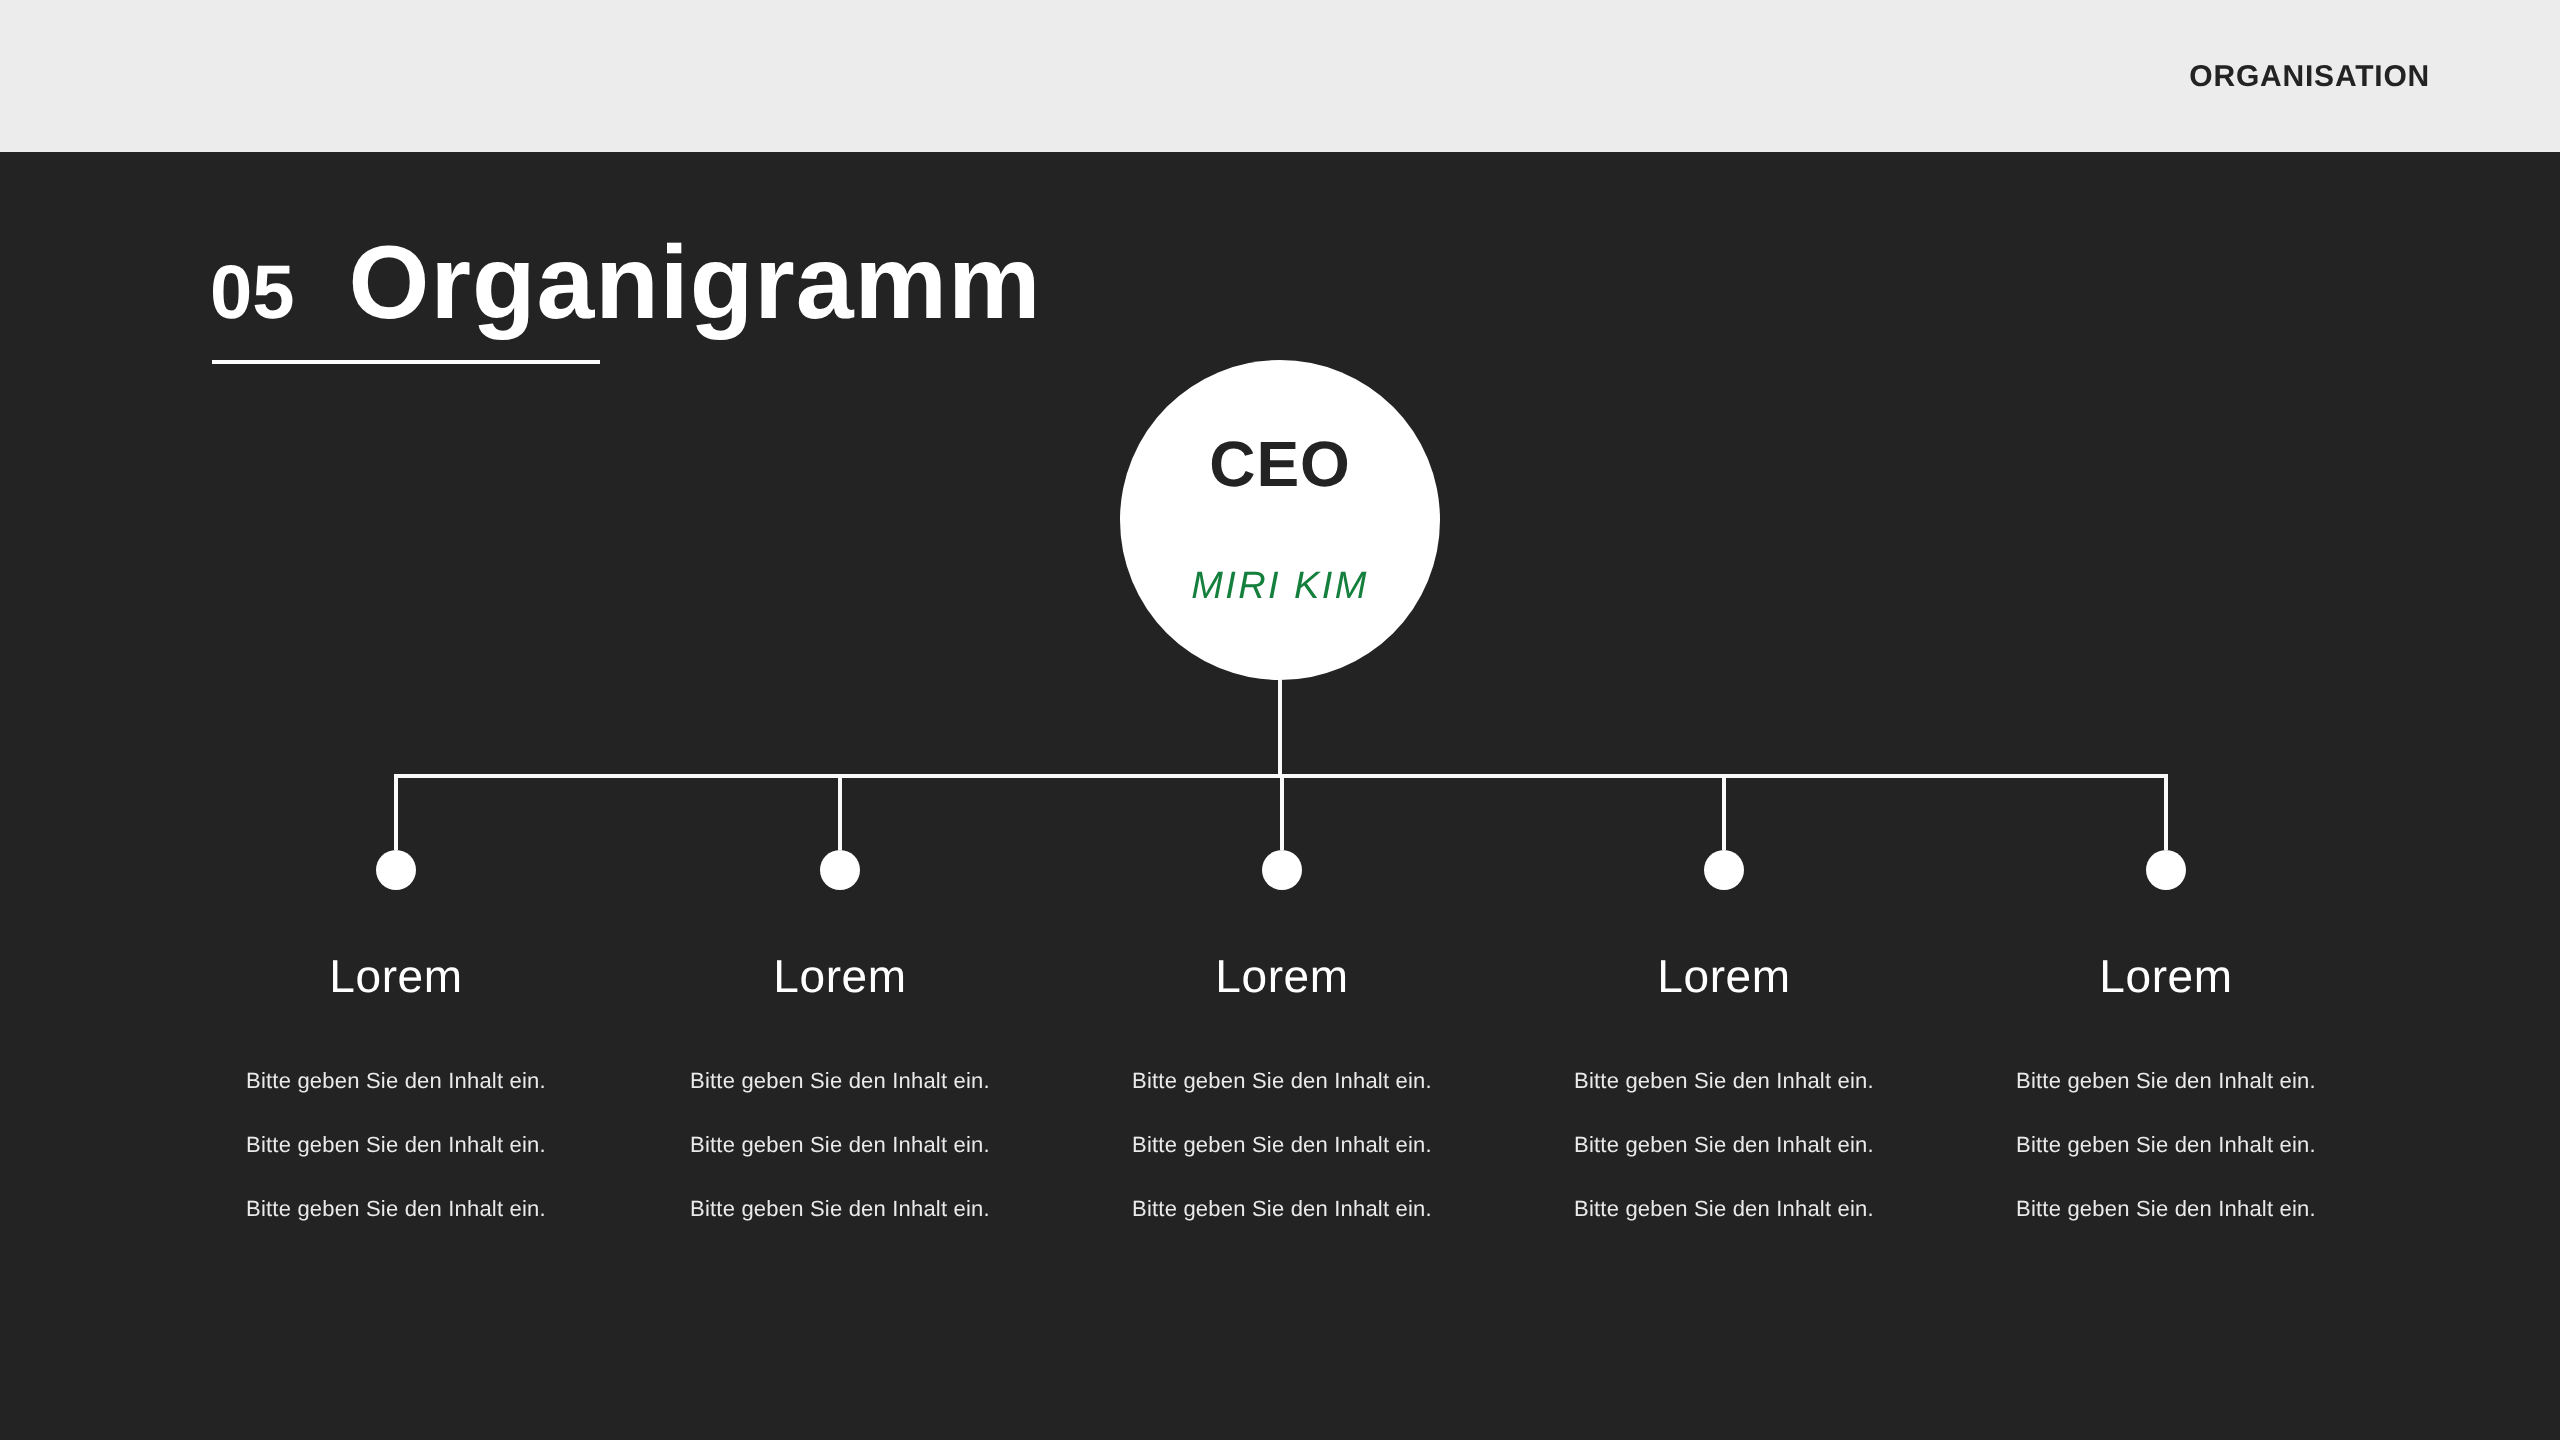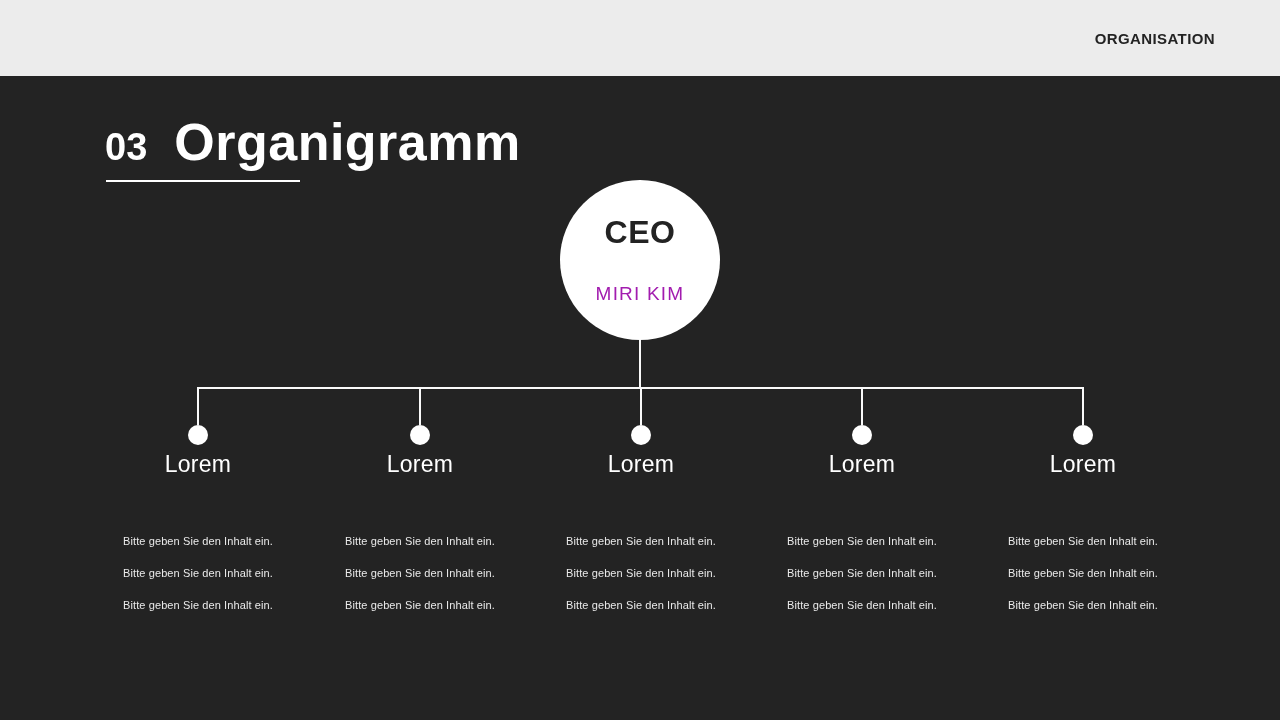--- a/index.html
+++ b/index.html
@@ -78,22 +78,23 @@
     font-size: 32px;
     font-weight: 700;
     color: #232323;
     letter-spacing: 0.5px;
     line-height: 1.1;
   }
   .ceo-name {
     margin-top: 4px;
     font-size: 19px;
     font-weight: 400;
-    color: #a21caf;
+    color: #15803d;
     letter-spacing: 1.2px;
+    font-style: italic;
   }
   .ceo-stem {
     position: absolute;
     left: 639px; top: 340px;
     width: 2px; height: 48px;
     background: #fafafa;
   }
   .h-connector {
     position: absolute;
     left: 197px; top: 387px;
@@ -114,21 +115,21 @@
   }
   .org-col .node-dot {
     position: absolute;
     left: 105px; top: 38px;
     width: 20px; height: 20px;
     border-radius: 50%;
     background: #ffffff;
   }
   .org-col .col-title {
     position: absolute;
-    top: 64px;
+    top: 88px;
     width: 100%;
     text-align: center;
     font-size: 23px;
     font-weight: 500;
     color: #ffffff;
     letter-spacing: 0.3px;
   }
   .org-col .col-lines {
     position: absolute;
     top: 145px;
@@ -154,21 +155,21 @@
 </head>
 <body>
 
 <div class="slide">
 
   <div class="topbar">
     <span class="topbar-label">ORGANISATION</span>
   </div>
 
   <div class="title-row">
-    <span class="title-number">03</span>
+    <span class="title-number">05</span>
     <span class="title-text">Organigramm</span>
   </div>
   <div class="title-underline"></div>
 
   <div class="ceo-circle">
     <div class="ceo-role">CEO</div>
     <div class="ceo-name">MIRI KIM</div>
   </div>
 
   <div class="ceo-stem"></div>

